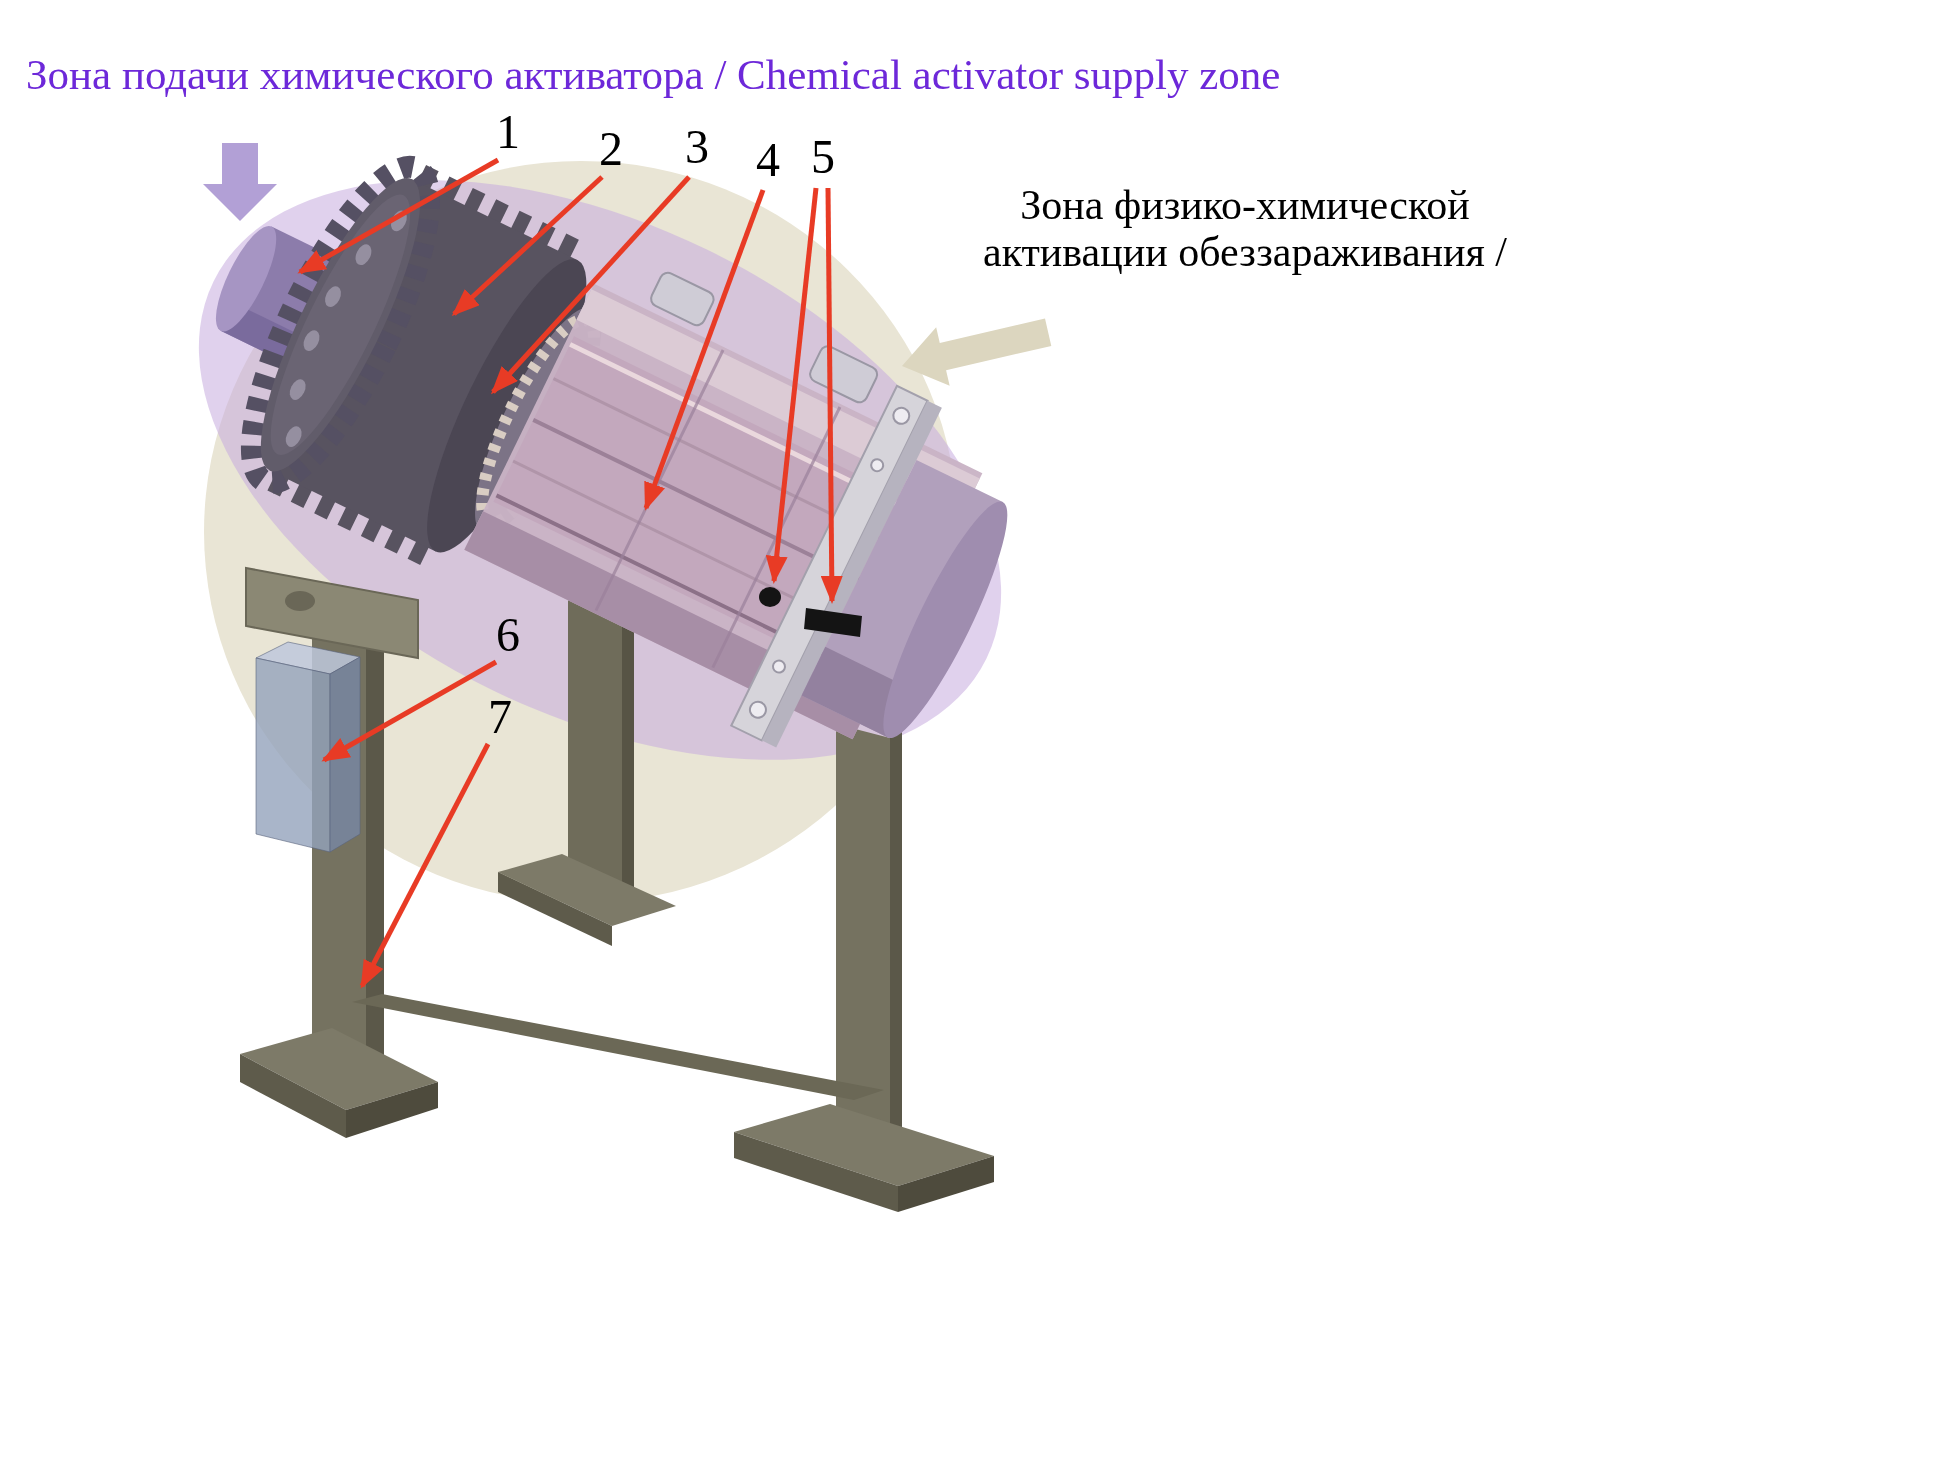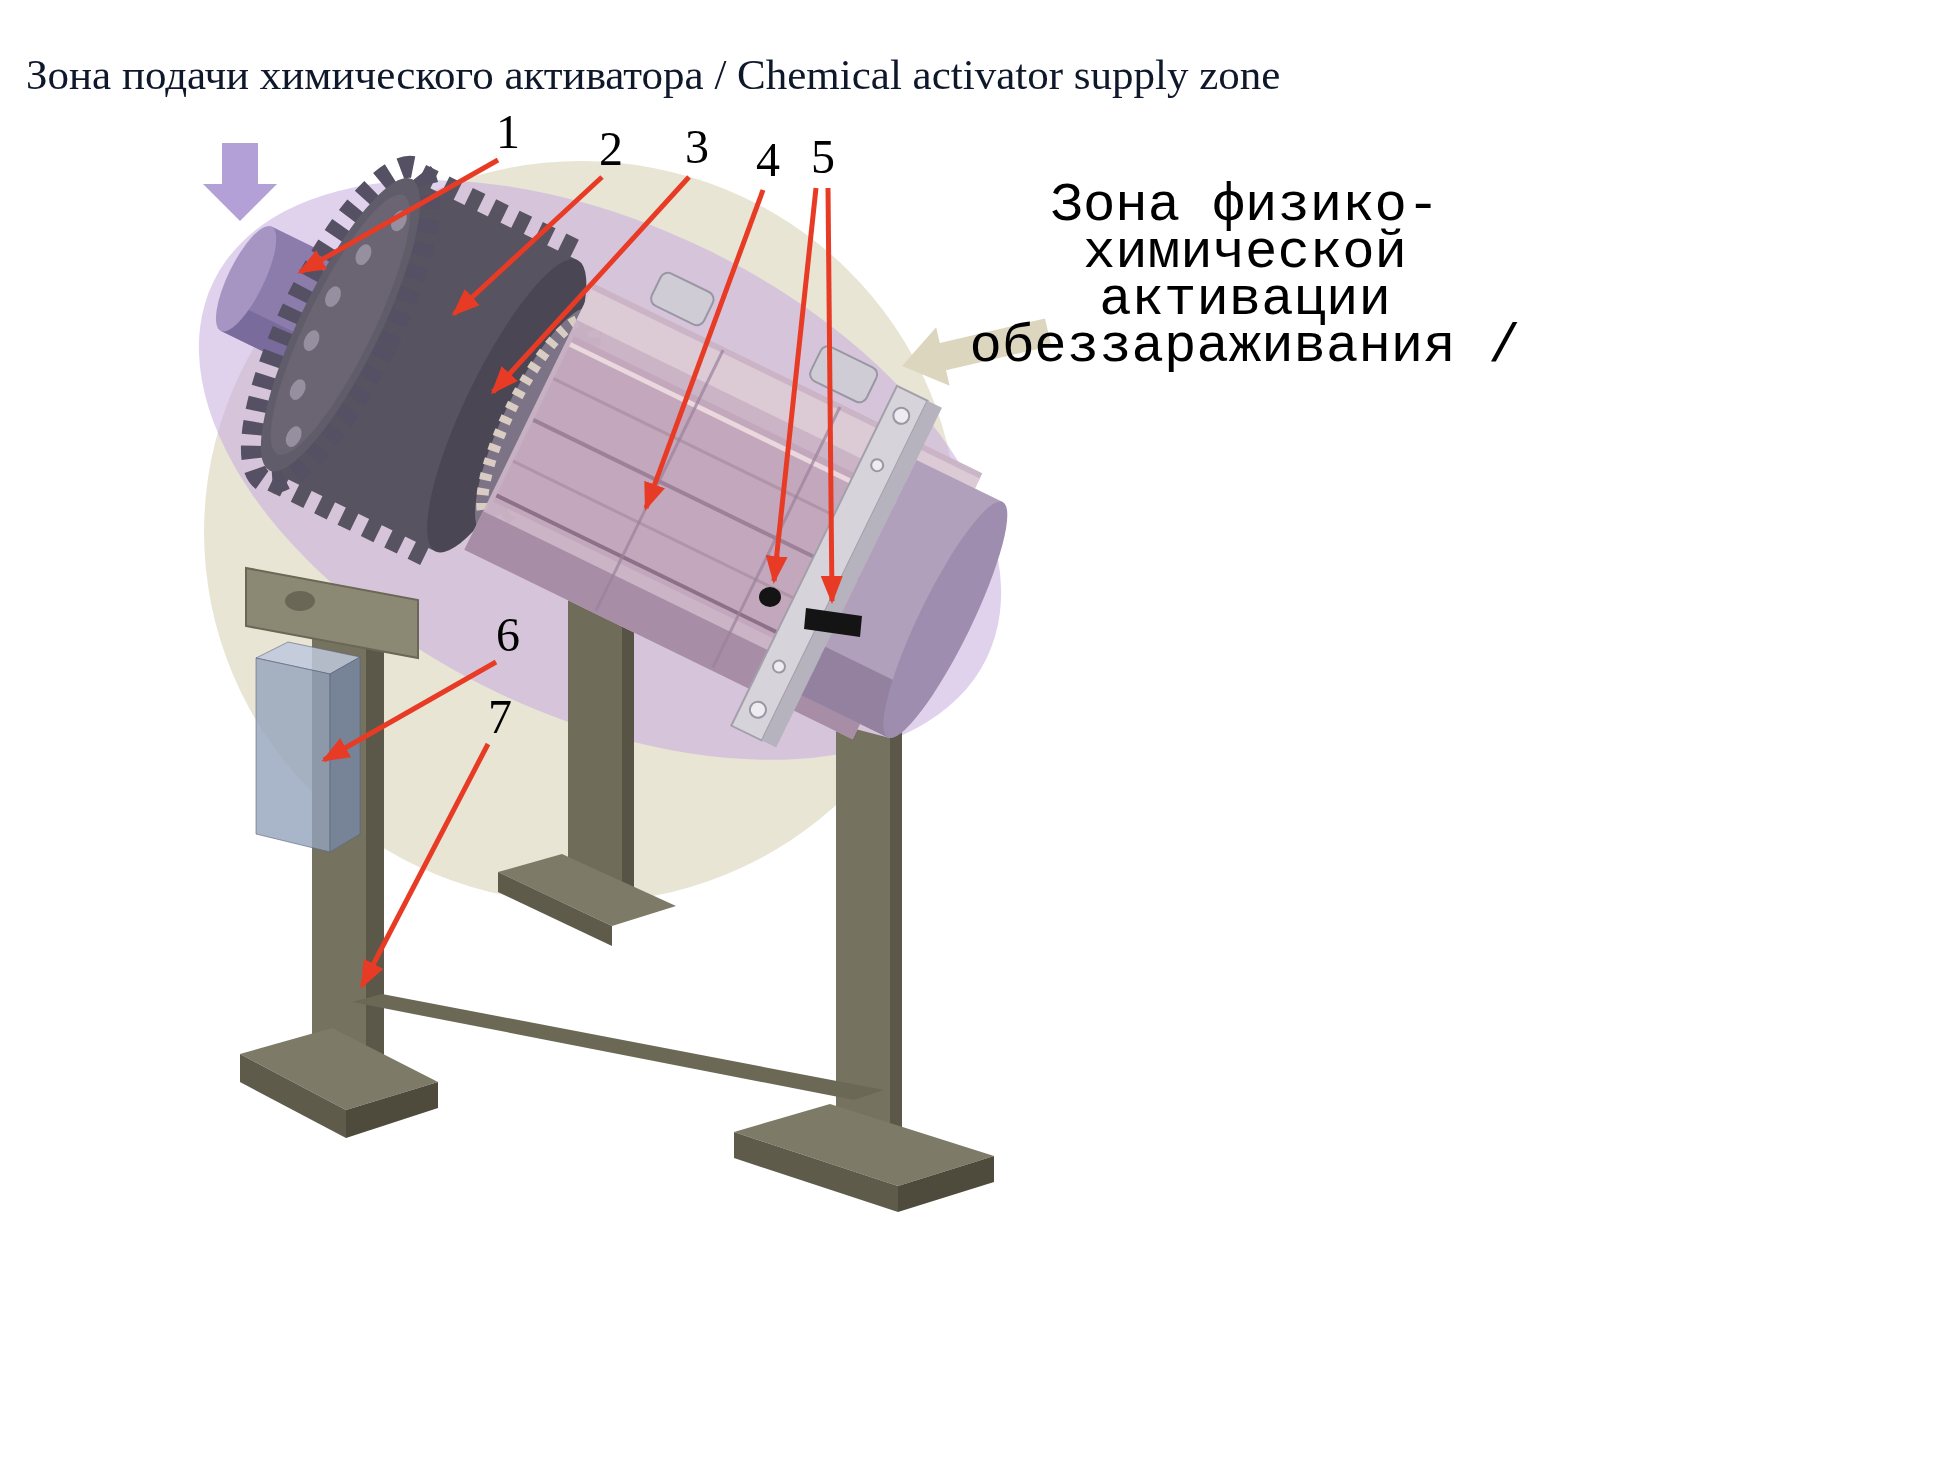--- a/index.html
+++ b/index.html
@@ -1,21 +1,21 @@
 <!DOCTYPE html>
 <html><head>
 <meta charset="utf-8">
 <style>
   html,body{margin:0;padding:0;background:#ffffff;}
   .stage{position:relative;width:1952px;height:1478px;background:#ffffff;overflow:hidden;
          font-family:"Liberation Serif", serif;}
   .stage svg{position:absolute;left:0;top:0;}
-  .title-label{position:absolute;left:26px;top:50px;font-size:43px;color:#0f172a;white-space:nowrap;}
+  .title-label{position:absolute;left:26px;top:50px;font-size:43px;color:#6d28d9;white-space:nowrap;}
   .right-label{position:absolute;left:965px;top:182px;width:560px;text-align:center;
-               font-size:54px;line-height:47px;color:#000;font-family:Liberation Mono, monospace;}
+               font-size:42px;line-height:47px;color:#000;}
   .callout-num{font-family:"Liberation Serif", serif;font-size:48px;fill:#000;text-anchor:middle;}
 </style>
 </head>
 <body>
 
 <div class="stage">
 
 <svg width="1952" height="1478" viewBox="0 0 1952 1478">
   <defs>
     <marker id="rh" markerUnits="userSpaceOnUse" markerWidth="28" markerHeight="22" refX="25" refY="11" orient="auto">

